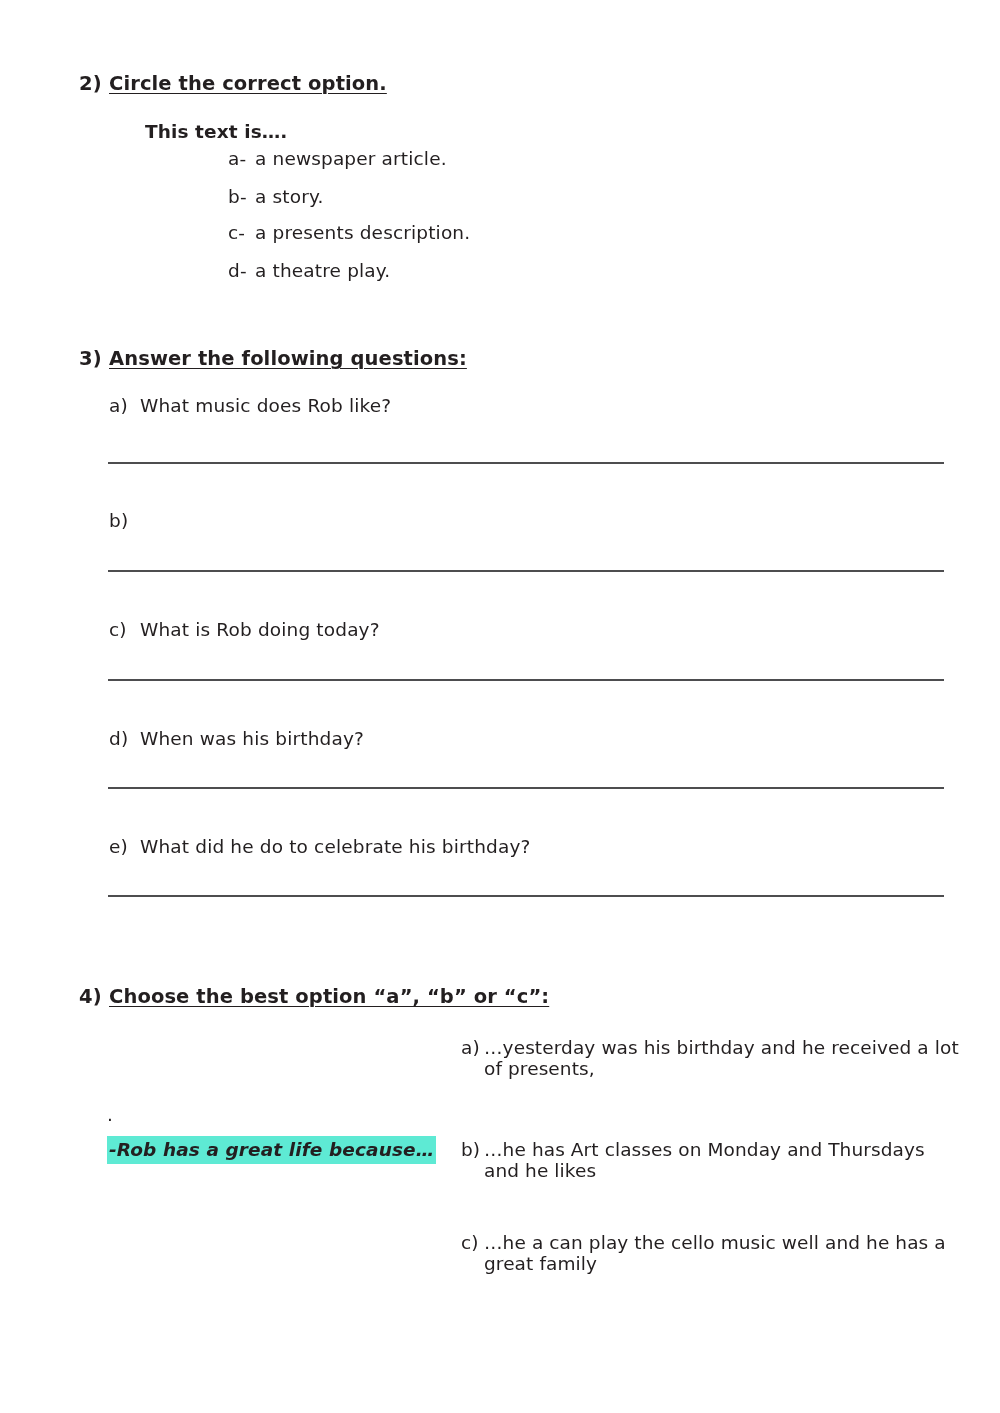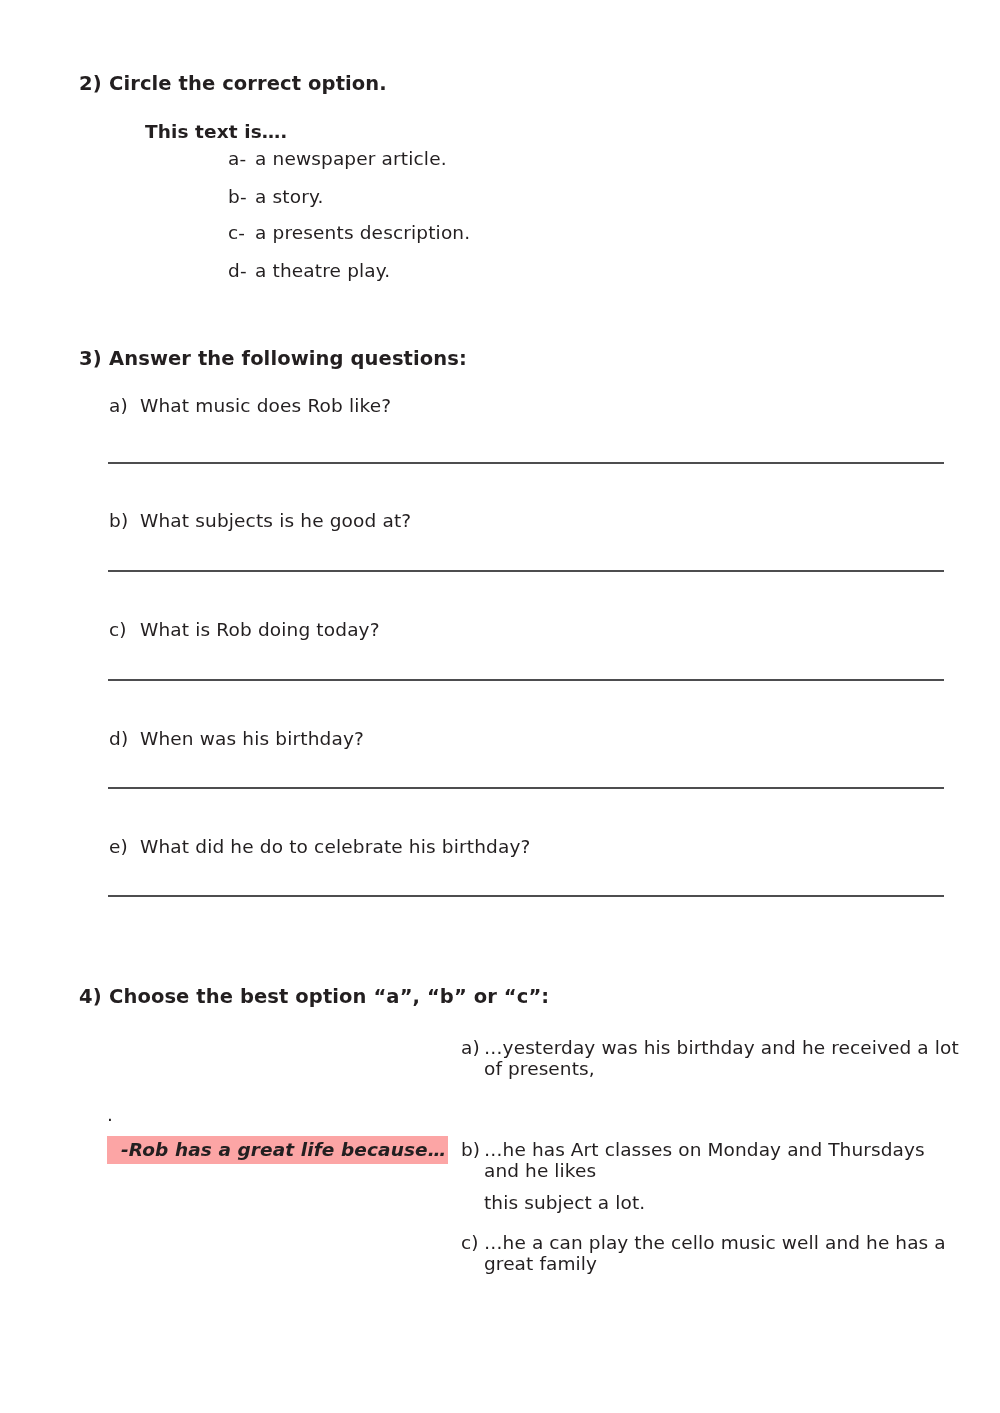--- a/index.html
+++ b/index.html
@@ -26,20 +26,21 @@
     align-items: baseline;
     font-size: 19.5px;
     font-weight: bold;
     letter-spacing: 0.1px;
   }
   .sec-num {
     width: 30px;
     flex: none;
   }
   .sec-title {
+    text-decoration: underline;
     text-underline-offset: 3px;
     text-decoration-thickness: 1.4px;
   }
 
   
   .prompt {
     position: absolute;
     font-size: 18.5px;
     font-weight: bold;
     letter-spacing: 0.1px;
@@ -84,26 +85,26 @@
   }
 
   
   .stem-dot {
     position: absolute;
     font-size: 18.5px;
     color: #231f20;
   }
   .stem-highlight {
     position: absolute;
-    background: #fca5a5;
+    background: #5eead4;
     font-size: 18.5px;
     font-weight: bold;
     font-style: italic;
     letter-spacing: 0.1px;
-    padding: 3px 2px 4px 14px;
+    padding: 3px 2px 4px 2px;
     white-space: pre;
   }
   .choice {
     position: absolute;
     font-size: 18.5px;
     letter-spacing: 0.1px;
     width: 500px;
   }
   .choice .choice-line1 {
     display: flex;
@@ -157,21 +158,20 @@
   </div>
 
   <div class="q-row" style="left:109px; top:395px;">
     <span class="q-letter">a)</span>
     <span>What music does Rob like?</span>
   </div>
   <div class="answer-line" style="left:108px; top:462px; width:836px;"></div>
 
   <div class="q-row" style="left:109px; top:510px;">
     <span class="q-letter">b)</span>
-    <span>What subjects is he good at?</span>
   </div>
   <div class="answer-line" style="left:108px; top:570px; width:836px;"></div>
 
   <div class="q-row" style="left:109px; top:619px;">
     <span class="q-letter">c)</span>
     <span>What is Rob doing today?</span>
   </div>
   <div class="answer-line" style="left:108px; top:679px; width:836px;"></div>
 
   <div class="q-row" style="left:109px; top:728px;">
@@ -200,21 +200,20 @@
       <span class="choice-letter">a)</span>
       <span>…yesterday was his birthday and he received a lot of presents,</span>
     </span>
   </div>
 
   <div class="choice" style="left:461px; top:1139px;">
     <span class="choice-line1">
       <span class="choice-letter">b)</span>
       <span>…he has Art classes on Monday and Thursdays and he likes</span>
     </span>
-    <span class="choice-line2">this subject a lot.</span>
   </div>
 
   <div class="choice" style="left:461px; top:1232px;">
     <span class="choice-line1">
       <span class="choice-letter">c)</span>
       <span>…he a can play the cello music well and he has a great family</span>
     </span>
   </div>
 
 </div>

